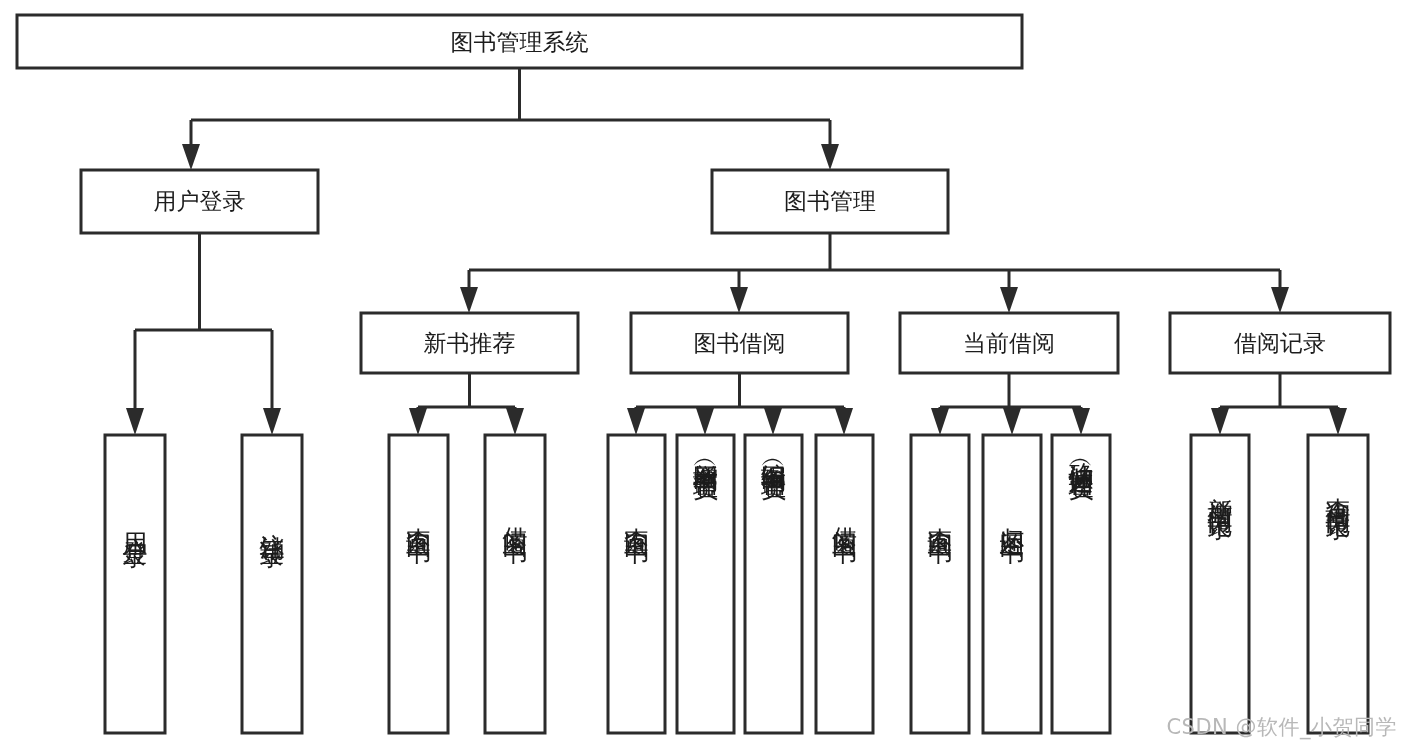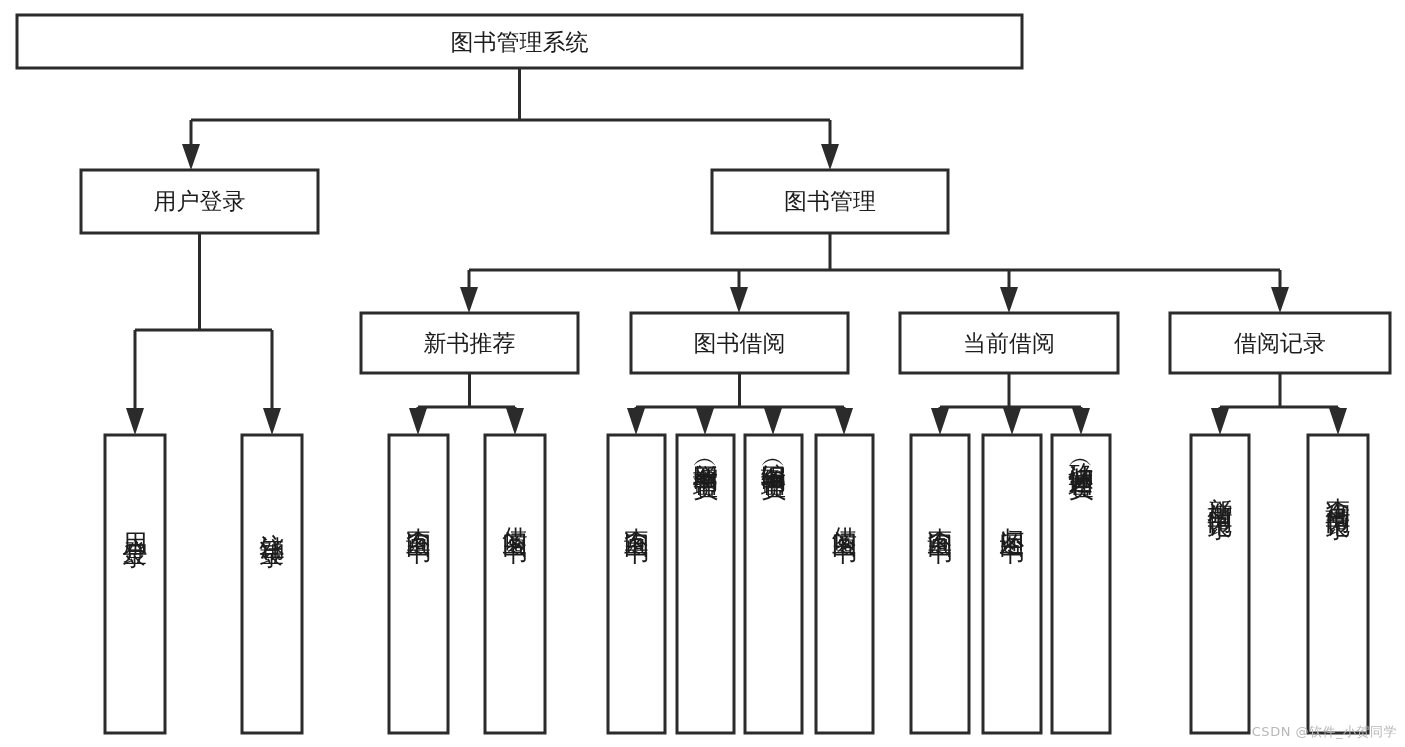--- a/index.html
+++ b/index.html
@@ -65,21 +65,21 @@
     line-height: 1;
     letter-spacing: 4px;
     color: #1c1c1c;
     white-space: nowrap;
   }
   .watermark {
     position: absolute;
     right: 8px;
     bottom: 6px;
     font-family: "DejaVu Sans", "Liberation Sans", sans-serif;
-    font-size: 13px;
+    font-size: 21px;
     color: #b8b8b8;
     letter-spacing: 0.5px;
     white-space: nowrap;
   }
 </style>
 </head>
 <body>
 
 <div id="diagram-root">
 

